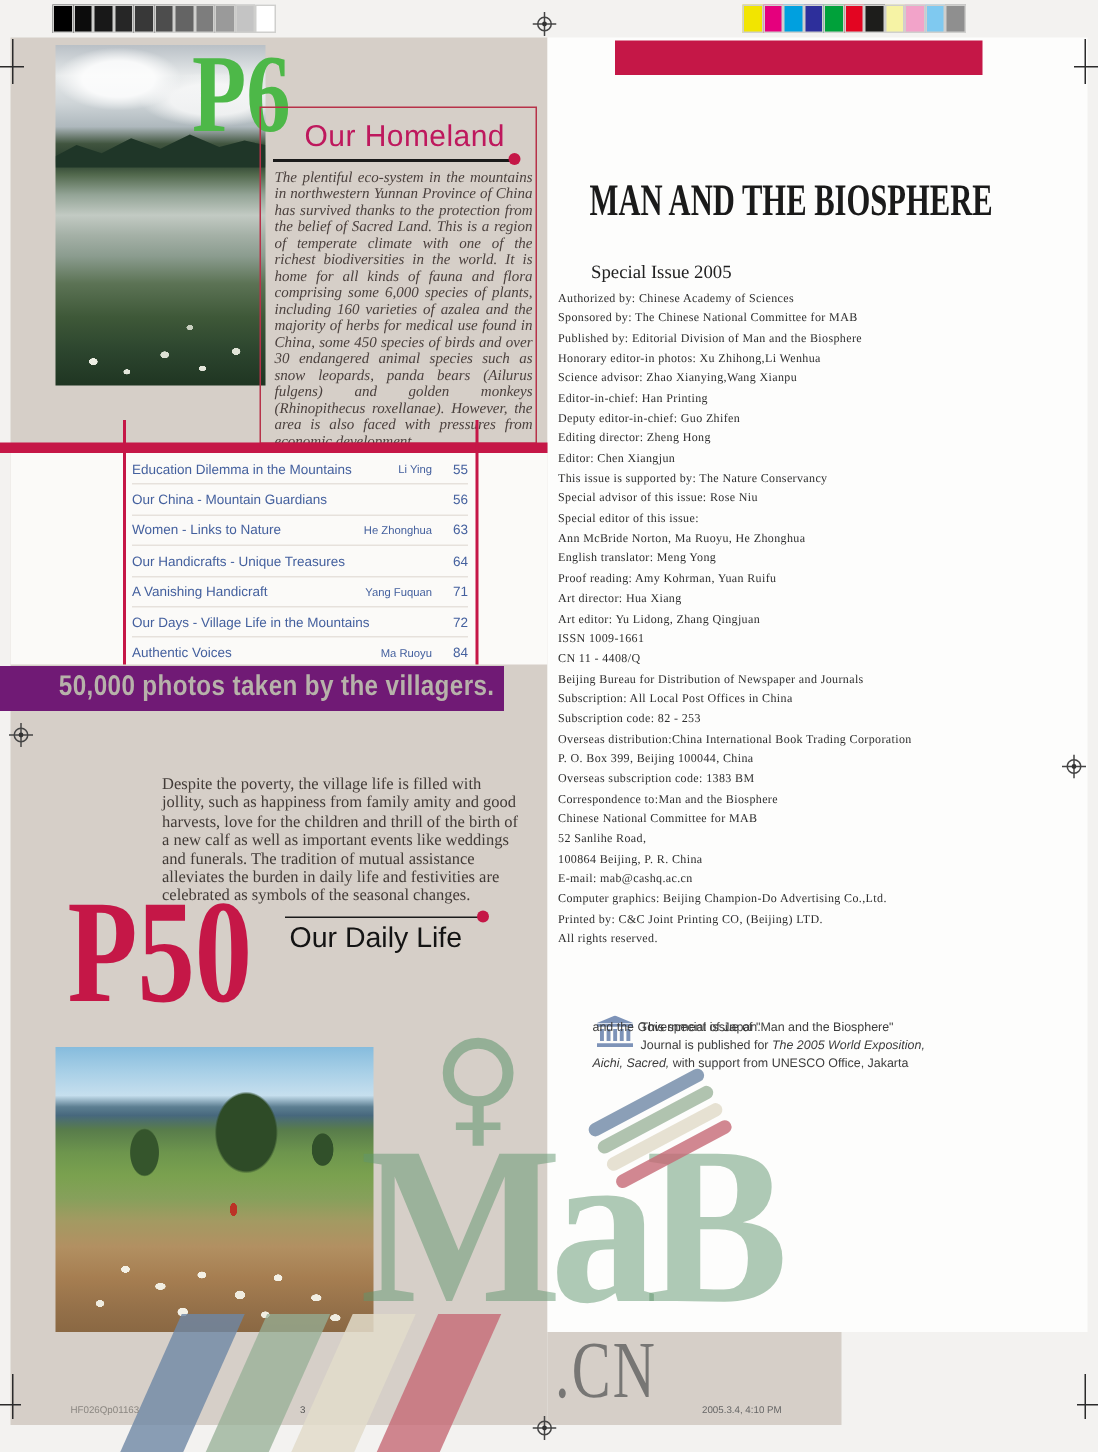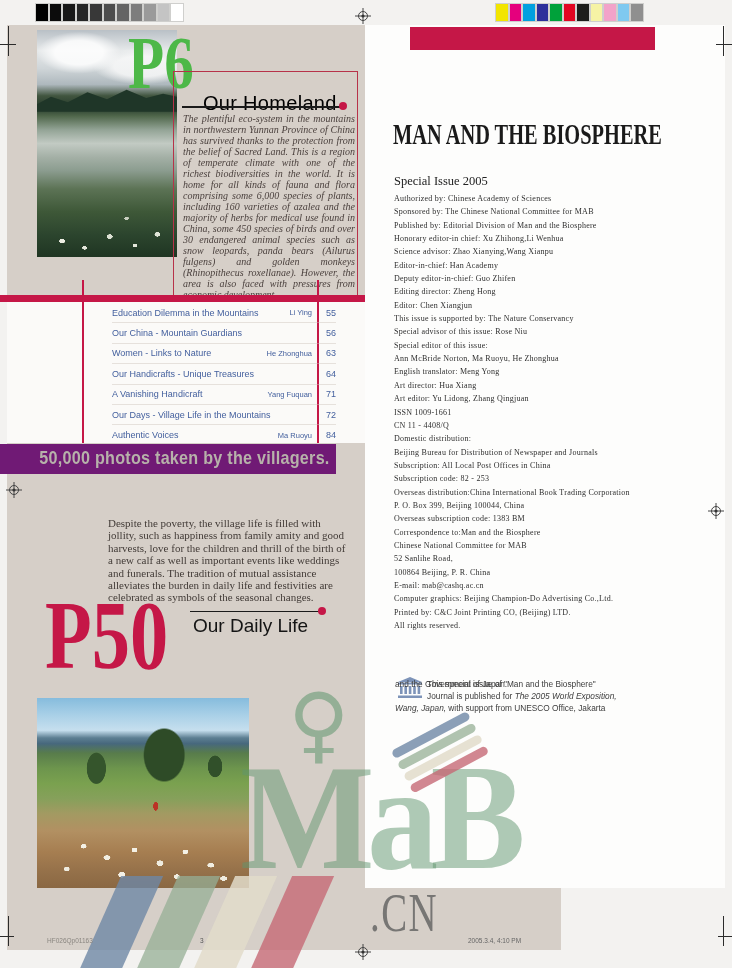--- a/index.html
+++ b/index.html
@@ -37,31 +37,31 @@
         #41553f 29%, #253a2b 34%, #51684c 38%,
         #93a496 44%, #c2cac3 50%, #a4b0a6 56%, #8b9c8f 62%,
         #5c7355 70%, #3e5838 80%, #2c452e 90%, #1f3522 100%);}
   .ridge{left:0;top:25%;width:100%;height:11%;background:#1f3628;
     clip-path:polygon(0 70%,10% 40%,22% 62%,36% 22%,50% 50%,64% 12%,78% 45%,90% 28%,100% 40%,100% 100%,0 100%);}
 
   
   .p6{left:128px;top:26px;font-family:"Liberation Serif",serif;font-weight:bold;
       font-size:74px;line-height:1;color:#4db848;transform:scaleX(.8);transform-origin:left top;}
   .homeland-box{left:173px;top:71px;width:183px;height:223px;border:1.5px solid #b73249;}
-  .homeland-title{left:203px;top:80px;font-size:20px;color:#000000;letter-spacing:.3px;margin-top:12px;}
+  .homeland-title{left:203px;top:80px;font-size:20px;color:#be185d;letter-spacing:.3px;}
   .homeland-rule{left:182px;top:106px;width:160px;height:1.5px;background:#1a1a1a;}
   .red-dot{width:8px;height:8px;border-radius:50%;background:#c51747;}
   .homeland-body{left:183px;top:113px;width:172px;font-family:"Liberation Serif",serif;
       font-size:10px;line-height:11px;color:#4b413e;text-align:justify;font-style:italic;}
 
   
   .toc-topbar{left:0;top:295px;width:365px;height:7px;background:#c51747;}
   .toc-band{left:7px;top:302px;width:358px;height:141px;background:#fbfaf8;}
   .toc-rule{width:1.5px;top:280px;height:163px;background:#c51747;}
-  .toc-rows{left:88px;top:303px;width:224px;margin-left:24px;}
+  .toc-rows{left:88px;top:303px;width:224px;}
   .toc-row{height:19.4px;display:flex;align-items:center;color:#44609e;
       border-bottom:1px solid rgba(205,196,186,.45);}
   .toc-row:last-child{border-bottom:none;}
   .toc-title{flex:1;font-size:9px;}
   .toc-author{font-size:7.5px;margin-right:8px;}
   .toc-page{width:16px;text-align:right;font-size:9px;}
 
   
   .banner{left:0;top:444px;width:336px;height:30px;background:#701a75;}
   .banner-text{position:absolute;right:6px;top:3px;white-space:nowrap;font-size:19px;
@@ -115,21 +115,21 @@
   .c-sage{background:rgba(150,175,150,.75);}
   .c-cream{background:rgba(226,220,202,.85);}
   .c-red{background:rgba(198,105,118,.8);}
 
   
   .red-rect{left:410px;top:27px;width:245px;height:23px;background:#c51747;}
   .masthead{left:393px;top:119px;font-family:"Liberation Serif",serif;font-weight:bold;
       font-size:30px;line-height:1;color:#1a1a1a;white-space:nowrap;
       transform:scaleX(.68);transform-origin:left top;}
   .issue{left:394px;top:174px;font-family:"Liberation Serif",serif;font-size:12.5px;color:#222;}
-  .credits{left:394px;top:192px;width:280px;}
+  .credits{left:372px;top:192px;width:280px;}
   .credit-line{font-family:"Liberation Serif",serif;font-size:8px;line-height:13.35px;
       color:#2e2e2e;letter-spacing:.25px;white-space:nowrap;}
 
   .unesco-icon{left:397px;top:677px;}
   .unesco-line{font-size:8.3px;color:#3c3c3c;white-space:nowrap;}
   .it{font-style:italic;}
 
   
   .footer-text{font-size:6.5px;color:#8a8680;}
   .z1{z-index:1}.z2{z-index:2}.z5{z-index:5}.z6{z-index:6}
@@ -277,36 +277,36 @@
 <div class="abs photo-ducks z1"></div>
 
 <div class="abs red-rect z2"></div>
 <div class="abs masthead z2">MAN AND THE BIOSPHERE</div>
 <div class="abs issue z2">Special Issue 2005</div>
 <div class="abs credits z2">
 
 <div class="credit-line">Authorized by: Chinese Academy of Sciences</div>
     <div class="credit-line">Sponsored by: The Chinese National Committee for MAB</div>
     <div class="credit-line">Published by: Editorial Division of Man and the Biosphere</div>
-    <div class="credit-line">Honorary editor-in chief:  Xu Zhihong,Li Wenhua</div>
+    <div class="credit-line">Honorary editor-in photos:  Xu Zhihong,Li Wenhua</div>
     <div class="credit-line">Science advisor:  Zhao Xianying,Wang Xianpu</div>
-    <div class="credit-line">Editor-in-chief:  Han Academy</div>
+    <div class="credit-line">Editor-in-chief:  Han Printing</div>
     <div class="credit-line">Deputy editor-in-chief:  Guo Zhifen</div>
     <div class="credit-line">Editing director: Zheng Hong</div>
     <div class="credit-line">Editor: Chen Xiangjun</div>
     <div class="credit-line">This issue is supported by: The Nature Conservancy</div>
     <div class="credit-line">Special advisor of this issue: Rose Niu</div>
     <div class="credit-line">Special editor of this issue:</div>
     <div class="credit-line">Ann McBride Norton, Ma Ruoyu, He Zhonghua</div>
     <div class="credit-line">English translator:  Meng Yong</div>
+    <div class="credit-line">Proof reading: Amy Kohrman, Yuan Ruifu</div>
     <div class="credit-line">Art director: Hua Xiang</div>
     <div class="credit-line">Art editor: Yu Lidong, Zhang Qingjuan</div>
     <div class="credit-line">ISSN 1009-1661</div>
     <div class="credit-line">CN 11 - 4408/Q</div>
-    <div class="credit-line">Domestic distribution:</div>
     <div class="credit-line">Beijing Bureau for Distribution of Newspaper and Journals</div>
     <div class="credit-line">Subscription: All Local Post Offices in China</div>
     <div class="credit-line">Subscription code: 82 - 253</div>
     <div class="credit-line">Overseas distribution:China International Book Trading Corporation</div>
     <div class="credit-line">P. O. Box 399, Beijing 100044, China</div>
     <div class="credit-line">Overseas subscription code: 1383 BM</div>
     <div class="credit-line">Correspondence to:Man and the Biosphere</div>
     <div class="credit-line">Chinese National Committee for MAB</div>
     <div class="credit-line">52 Sanlihe Road,</div>
     <div class="credit-line">100864 Beijing, P. R. China</div>
@@ -324,21 +324,21 @@
   <rect x="11.8" y="9" width="2.6" height="8" fill="#7d93b8"></rect>
   <rect x="16.2" y="9" width="2.6" height="8" fill="#7d93b8"></rect>
   <rect x="20.6" y="9" width="2.6" height="8" fill="#7d93b8"></rect>
   <rect x="1" y="18.5" width="24" height="2.5" fill="#7d93b8"></rect>
 </svg>
 <div class="abs unesco-line z2" style="left:427px;top:679px">This special issue of  "Man and the Biosphere"</div>
 <div class="abs unesco-line z2" style="left:427px;top:691px">
   <span>Journal is published for </span><span class="it">The 2005 World Exposition,</span>
 </div>
 <div class="abs unesco-line z2" style="left:395px;top:703px">
-  <span class="it">Wang, Japan,</span><span> with support from UNESCO Office, Jakarta</span>
+  <span class="it">Aichi, Sacred,</span><span> with support from UNESCO Office, Jakarta</span>
 </div>
 <div class="abs unesco-line z2" style="left:395px;top:679px">and the Government of Japan.</div>
 
 <div class="abs wm-symbol wm z5 ni">♀</div>
 <div class="abs wm-mab wm z5 ni">MaB</div>
 <div class="abs wm-cn wm z5 ni">.CN</div>
 <div class="abs swoosh-small z5 ni">
   <div class="sw c-blue"></div>
     <div class="sw c-sage"></div>
     <div class="sw c-cream"></div>

